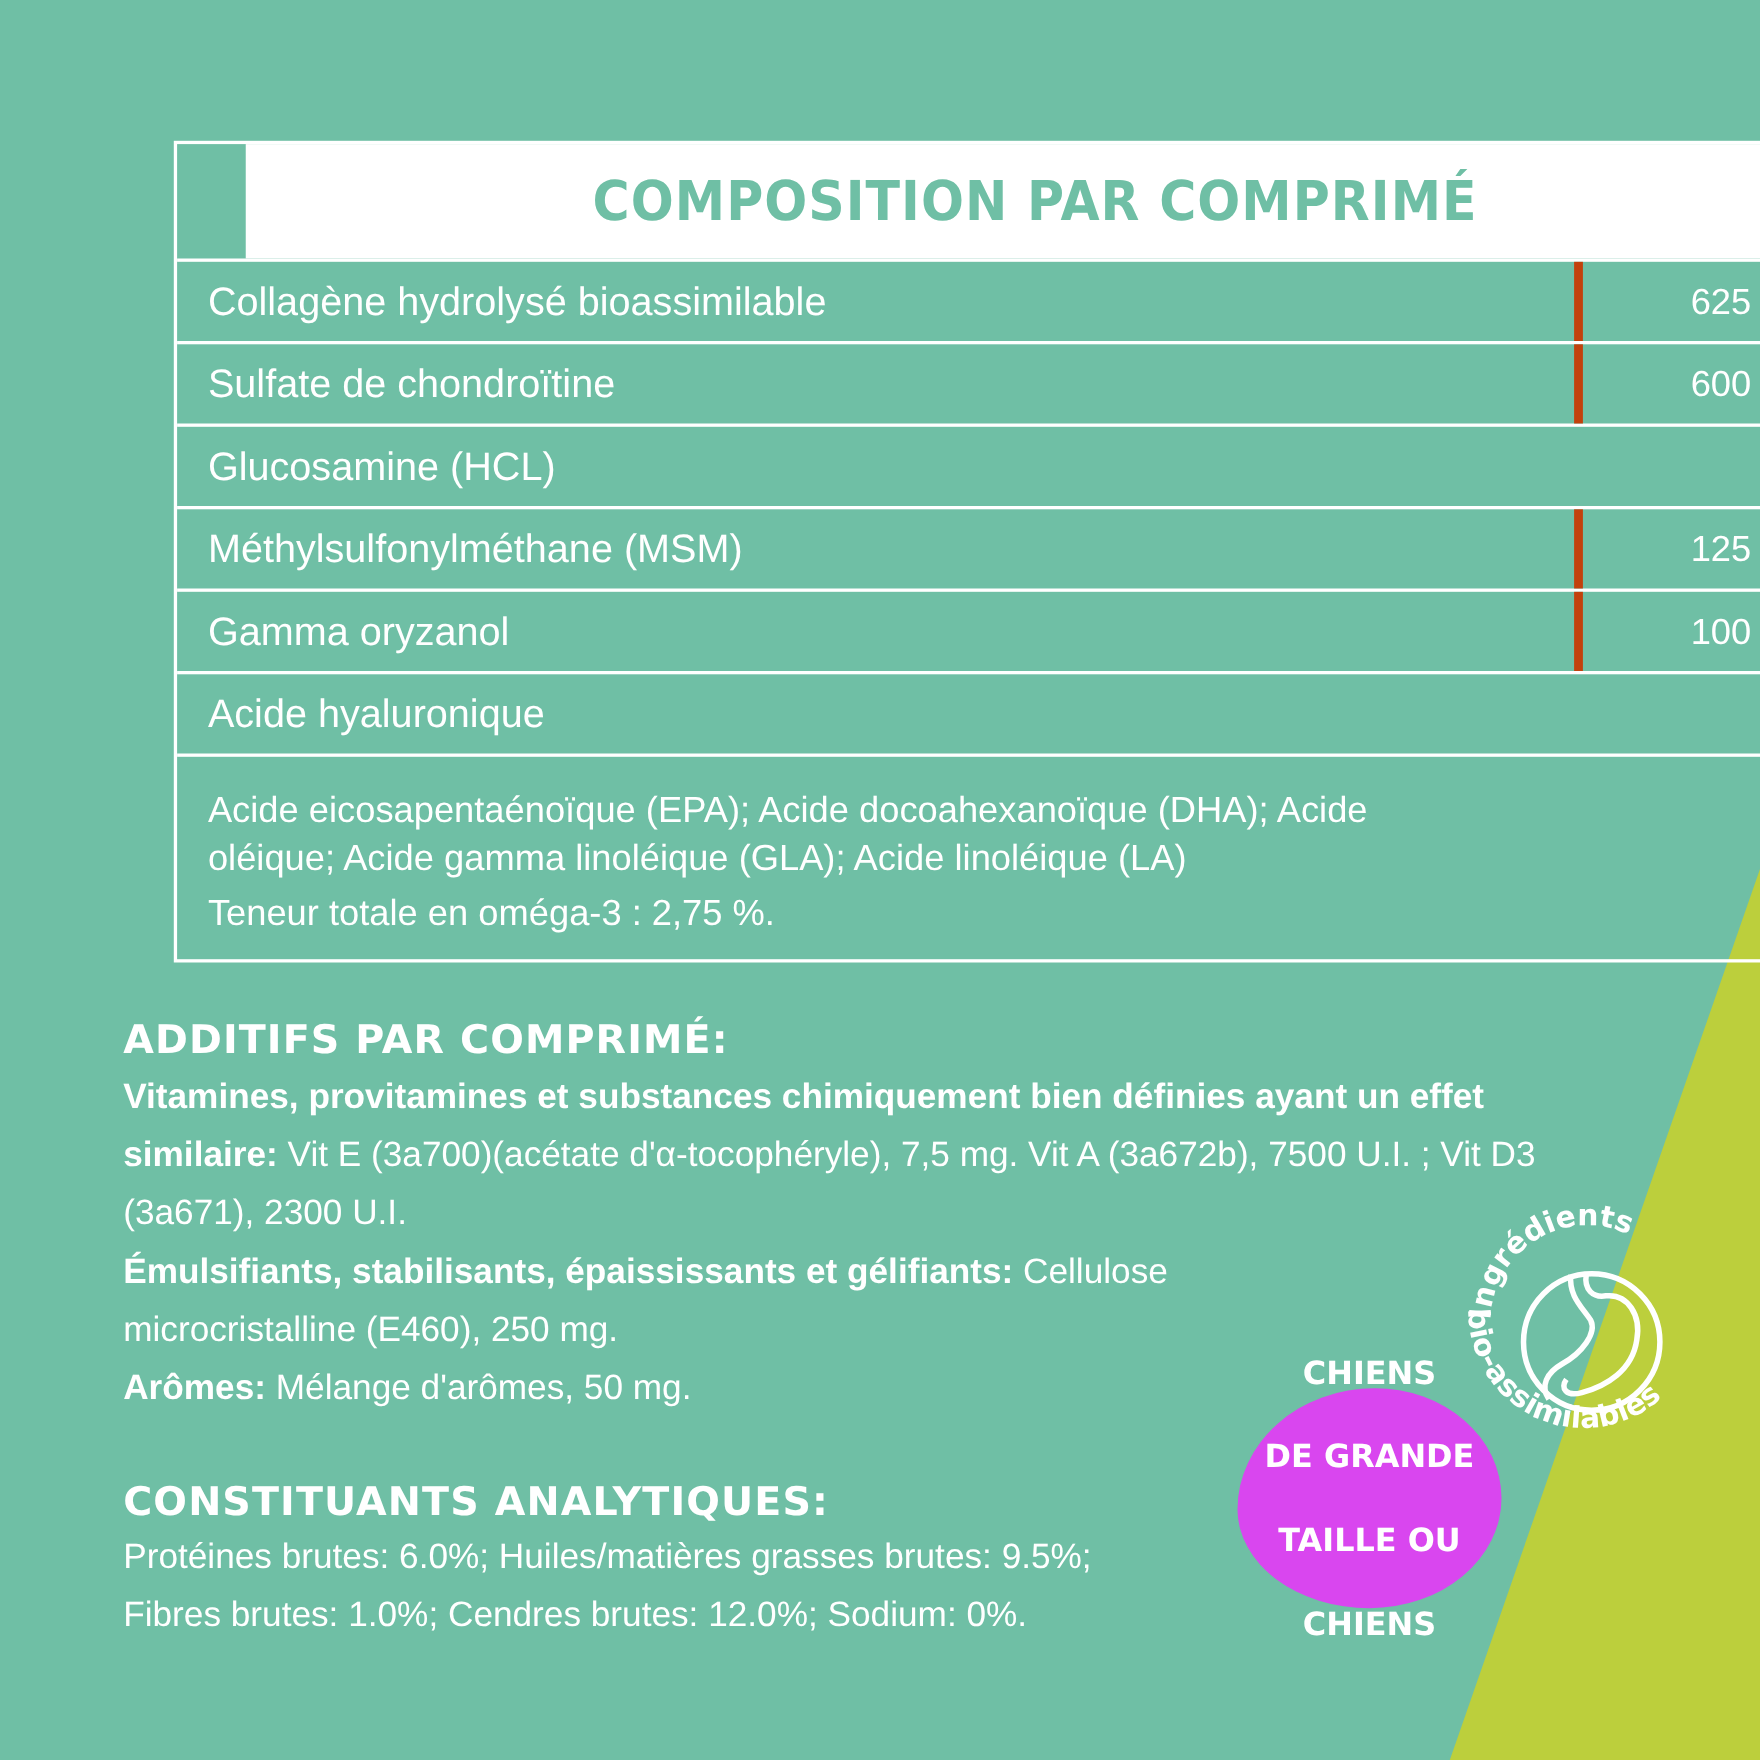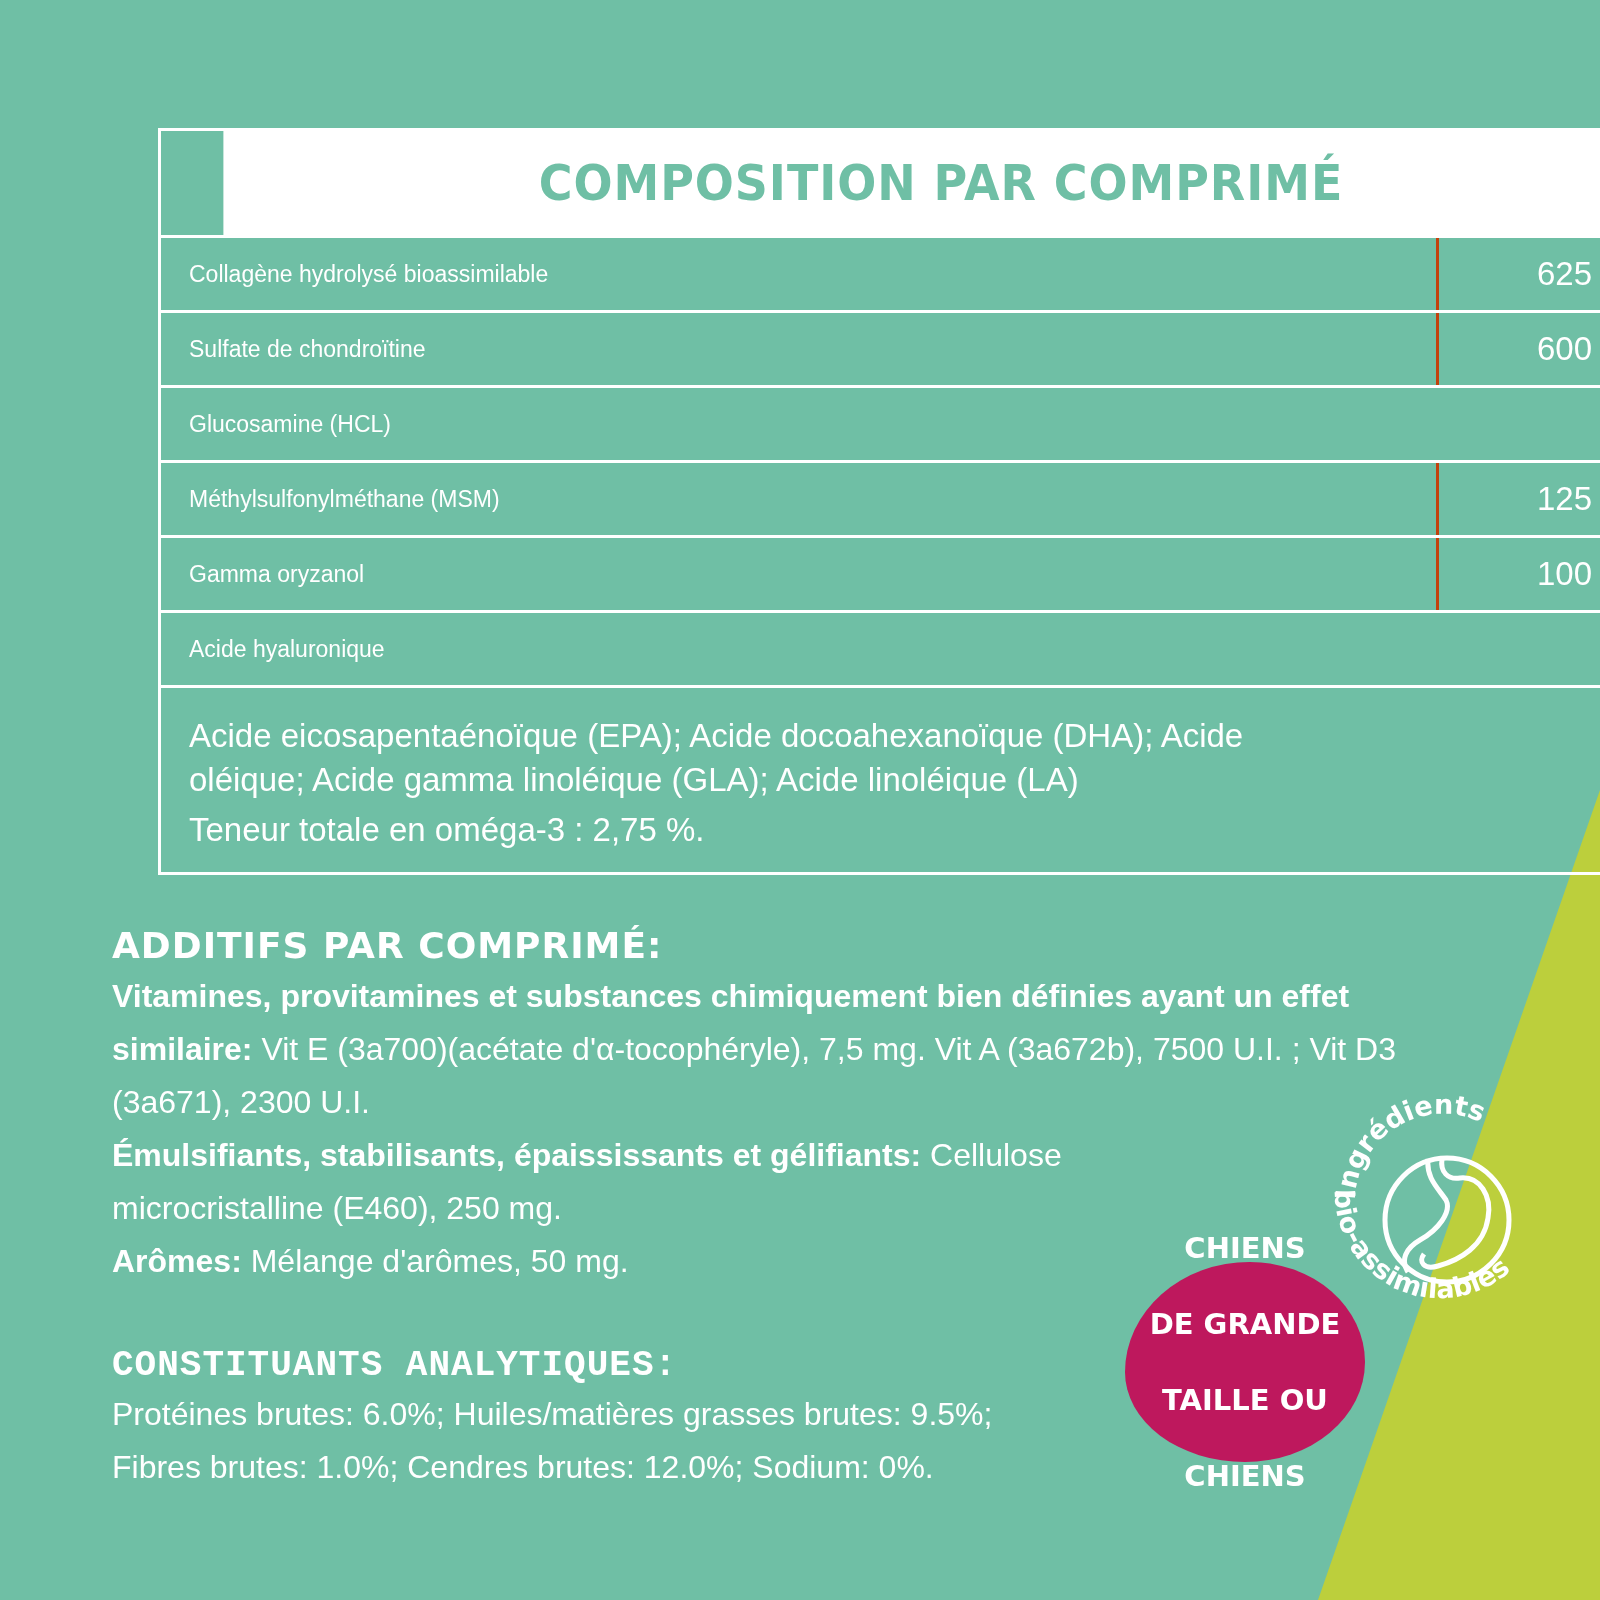--- a/index.html
+++ b/index.html
@@ -21,21 +21,21 @@
   .comp-title {
     background: #ffffff; height: 104px; display: flex; align-items: center; justify-content: center;
     color: #6fbfa5; font-family: "DejaVu Sans", sans-serif; font-weight: bold;
     font-size: 50px; letter-spacing: 1px; transform: scaleX(0.92);
   }
   .comp-row {
     display: flex; height: 72px; border-top: 3px solid #ffffff;
   }
   .comp-row .name {
     flex: 1; display: flex; align-items: center; padding-left: 28px;
-    font-size: 23px; border-right: 3px solid #c2410c;
+    font-size: 36px; border-right: 8px solid #c2410c;
   }
   .comp-row .qty {
     width: 258px; display: flex; align-items: center; justify-content: center;
     font-size: 33px;
     padding-left: 24px;
   }
   .comp-note {
     border-top: 3px solid #ffffff; padding: 26px 28px 20px 28px;
     font-size: 33px; line-height: 44px;
   }
@@ -46,26 +46,26 @@
   .section h2 {
     margin: 0; font-family: "DejaVu Sans", sans-serif; font-weight: bold;
     font-size: 36px; letter-spacing: 1px; transform-origin: left center;
   }
   .section p { margin: 0; font-size: 32px; line-height: 53px; }
   .section b { font-weight: bold; }
 
   .additifs { top: 925px; }
   .additifs h2 { margin-bottom: 4px; }
   .constituants { top: 1345px; width: 960px; }
-  .constituants h2 { margin-bottom: 2px; font-family: Liberation Mono, monospace; }
+  .constituants h2 { margin-bottom: 2px; }
 
   
   .badge-size {
     position: absolute; left: 1125px; top: 1262px; width: 240px; height: 200px;
-    background: #be185d; border-radius: 52% 48% 50% 50% / 55% 50% 50% 45%;
+    background: #d946ef; border-radius: 52% 48% 50% 50% / 55% 50% 50% 45%;
     display: flex; flex-direction: column; align-items: center; justify-content: center;
     font-family: "DejaVu Sans", sans-serif; font-weight: bold; font-size: 29px; line-height: 33px;
     text-align: center; letter-spacing: 0px; gap: 43px;
   }
   .badge-bio {
     position: absolute; left: 1320px; top: 1060px; width: 240px; height: 260px;
   }
 </style>
 </head>
 <body>

